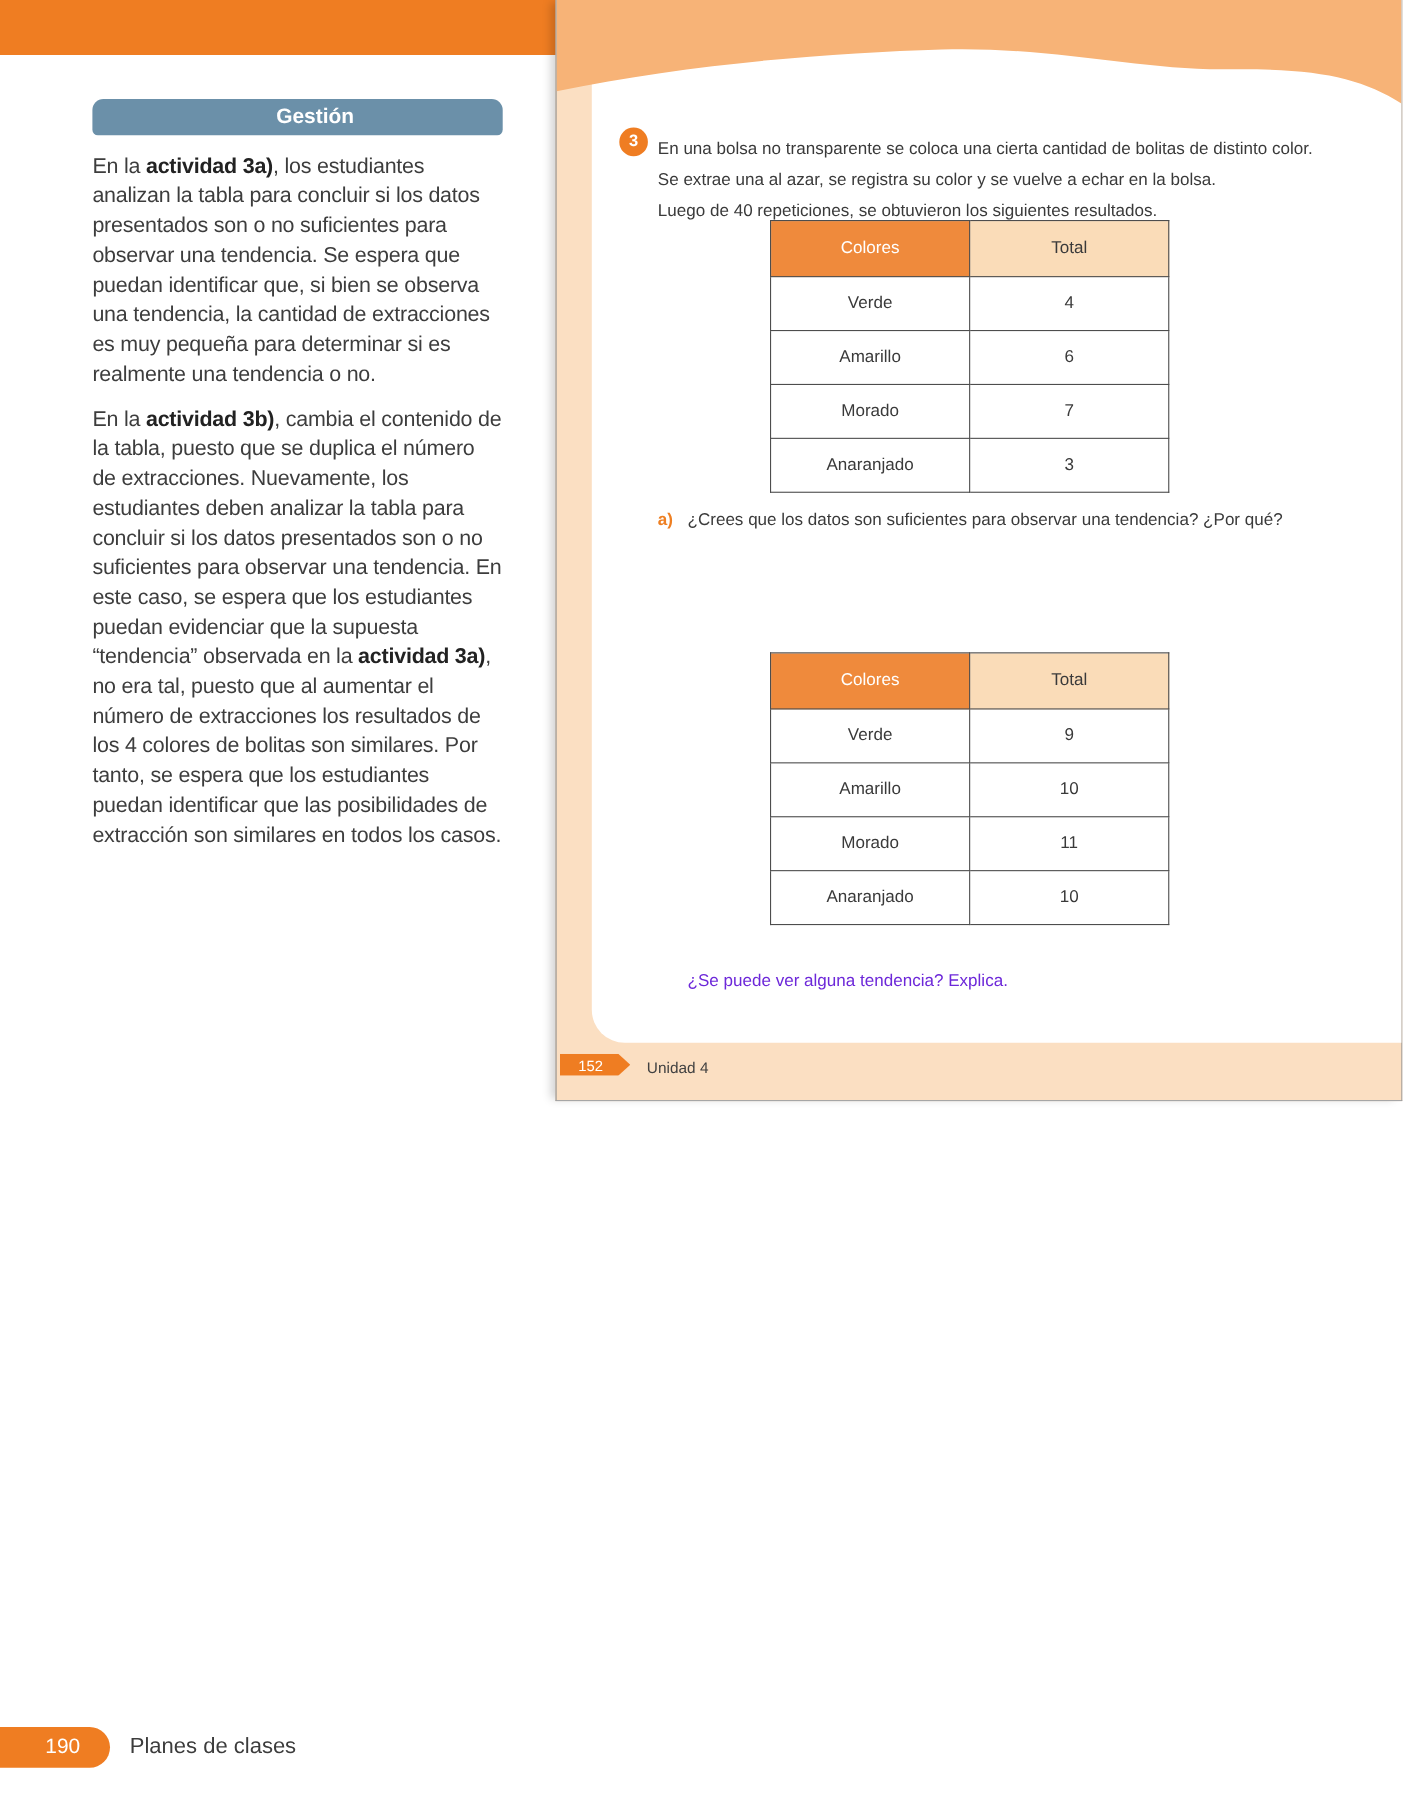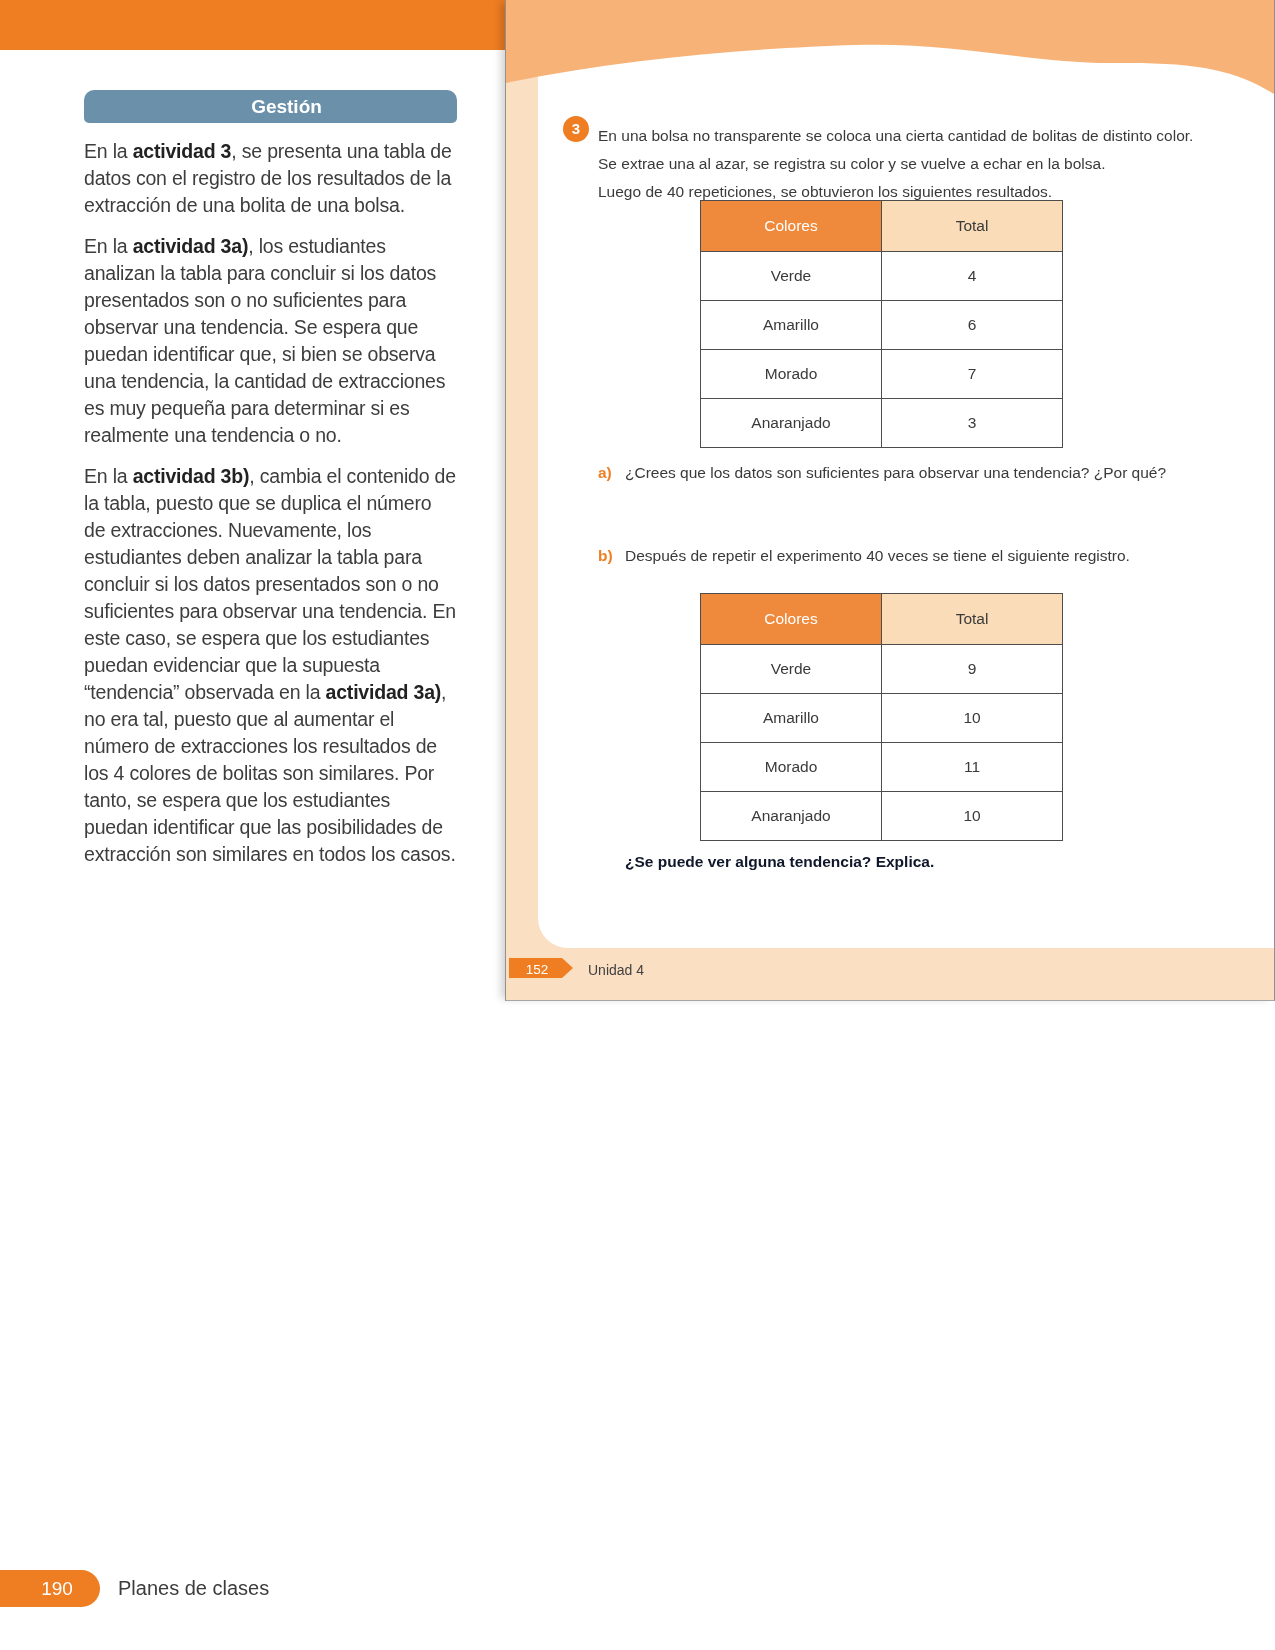--- a/index.html
+++ b/index.html
@@ -58,42 +58,41 @@
   .res-table.t2{top:593px;}
   .res-table th,.res-table td{border:1px solid #4d4d4d;width:180px;padding:0;font-weight:normal;}
   .res-table th{height:50px;}
   .res-table td{height:48px;background:#fff;}
   .res-table th.hc{background:#ef8a3c;color:#ffffff;}
   .res-table th.ht{background:#fadcb8;color:#3a3a3a;}
   .item{position:absolute;left:92px;font-size:15.5px;line-height:22px;color:#3a3a3a;}
   .item.item-a{top:462px;}
   .item.item-b{top:545px;}
   .item .lbl{color:#ee7f22;font-weight:bold;display:inline-block;width:27px;}
-  .closing-q{position:absolute;left:119px;top:853px;font-size:15.5px;color:#0f172a;font-weight:bold;}
+  .closing-q{position:absolute;left:119px;top:883px;font-size:15.5px;color:#6d28d9;}
   .pg-foot-tag{
     position:absolute;left:3px;top:958px;width:64px;height:20px;background:#ef7d22;
     color:#fff;font-size:13.5px;line-height:24px;text-align:center;box-sizing:border-box;
     padding-right:8px;
     clip-path:polygon(0 0,calc(100% - 11px) 0,100% 50%,calc(100% - 11px) 100%,0 100%);
   }
   .pg-foot-label{
     position:absolute;left:82px;top:958px;height:24px;line-height:24px;
     font-size:14px;color:#414141;
   }
 </style>
 </head>
 <body>
 
 <div class="top-bar"></div>
 
 <div class="left-col">
   <div class="gestion-bar">Gestión</div>
 
 
-  <p><span>En la </span><b>actividad 3</b><span>, se presenta una tabla de datos con el registro de los resultados de la extracción de una bolita de una bolsa.</span></p>
 
   <p><span>En la </span><b>actividad 3a)</b><span>, los estudiantes analizan la tabla para concluir si los datos presentados son o no suficientes para observar una tendencia. Se espera que puedan identificar que, si bien se observa una tendencia, la cantidad de extracciones es muy pequeña para determinar si es realmente una tendencia o no.</span></p>
 
   <p><span>En la </span><b>actividad 3b)</b><span>, cambia el contenido de la tabla, puesto que se duplica el número de extracciones. Nuevamente, los estudiantes deben analizar la tabla para concluir si los datos presentados son o no suficientes para observar una tendencia. En este caso, se espera que los estudiantes puedan evidenciar que la supuesta “tendencia” observada en la </span><b>actividad 3a)</b><span>, no era tal, puesto que al aumentar el número de extracciones los resultados de los 4 colores de bolitas son similares. Por tanto, se espera que los estudiantes puedan identificar que las posibilidades de extracción son similares en todos los casos.</span></p>
 </div>
 
 <div class="student-page">
   <div class="page-white"></div>
 
   <svg class="wave" viewBox="0 0 768 110" preserveAspectRatio="none">
@@ -130,21 +129,20 @@
       </tr>
       <tr>
         <td>Anaranjado</td>
         <td>3</td>
       </tr>
     </tbody>
   </table>
 
   <div class="item item-a"><span class="lbl">a)</span><span>¿Crees que los datos son suficientes para observar una tendencia? ¿Por qué?</span></div>
 
-  <div class="item item-b"><span class="lbl">b)</span><span>Después de repetir el experimento 40 veces se tiene el siguiente registro.</span></div>
 
   <table class="res-table t2">
     <thead>
       <tr>
         <th class="hc">Colores</th>
         <th class="ht">Total</th>
       </tr>
     </thead>
     <tbody>
       <tr>

